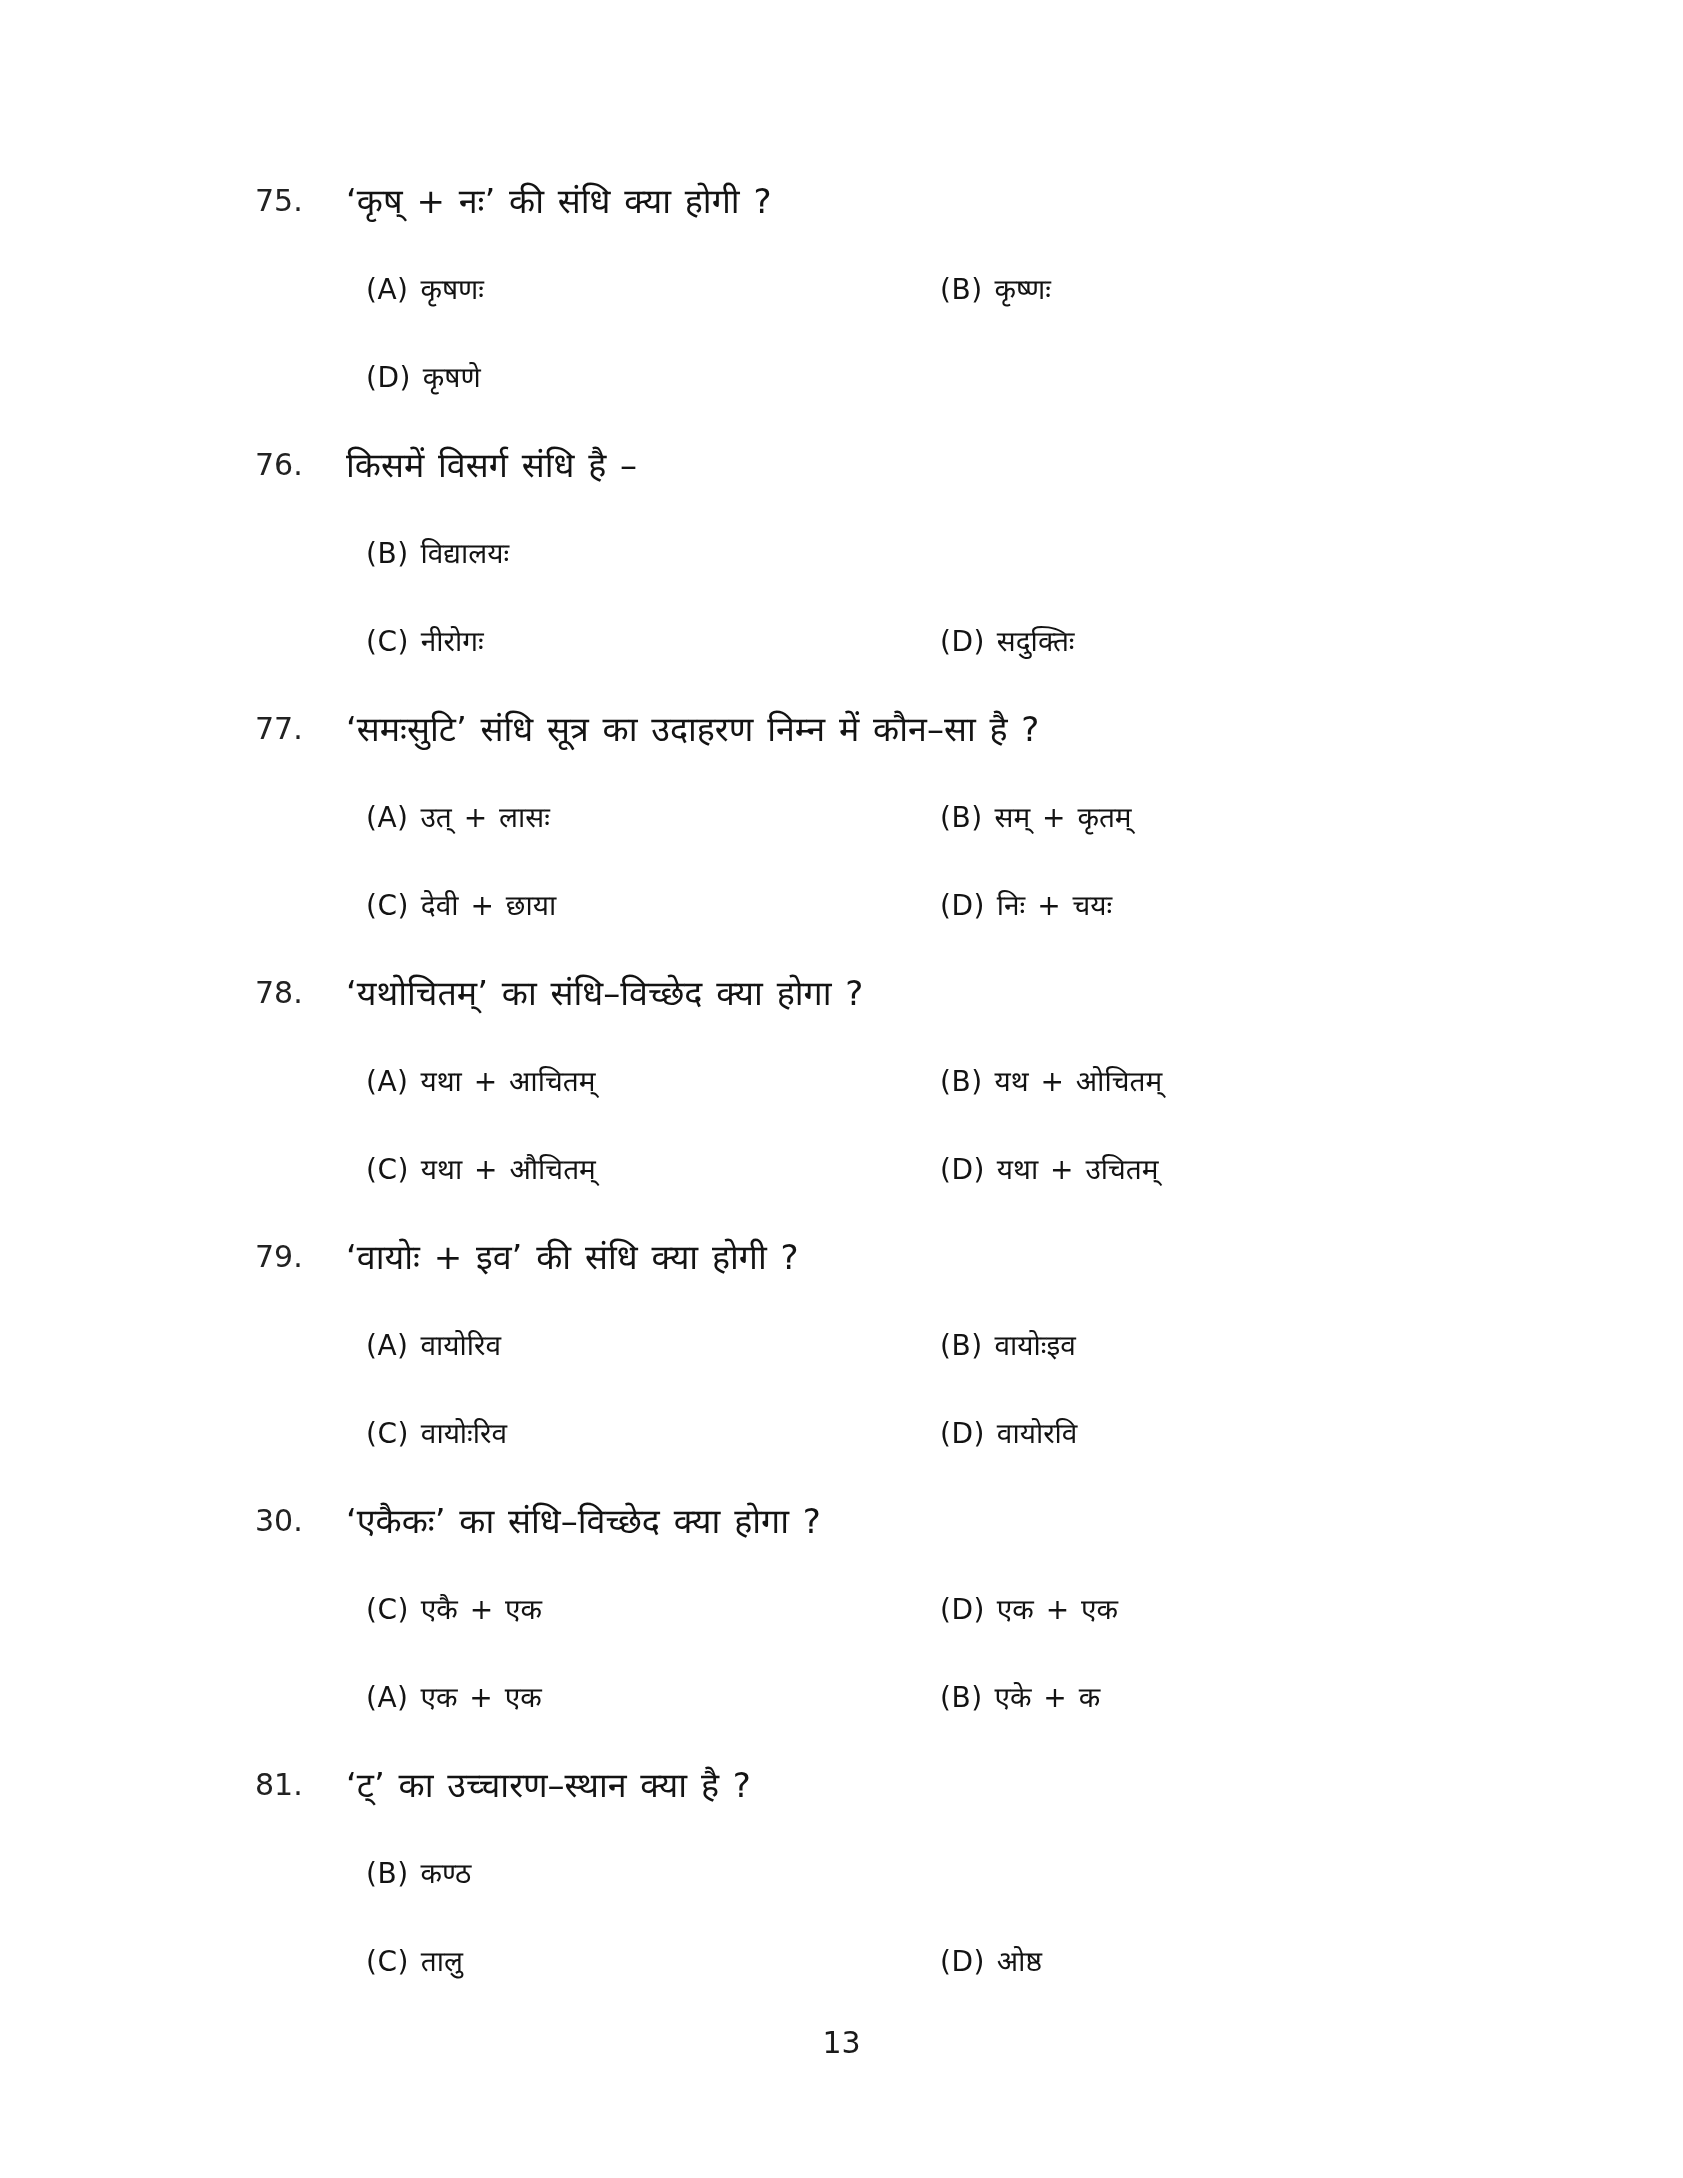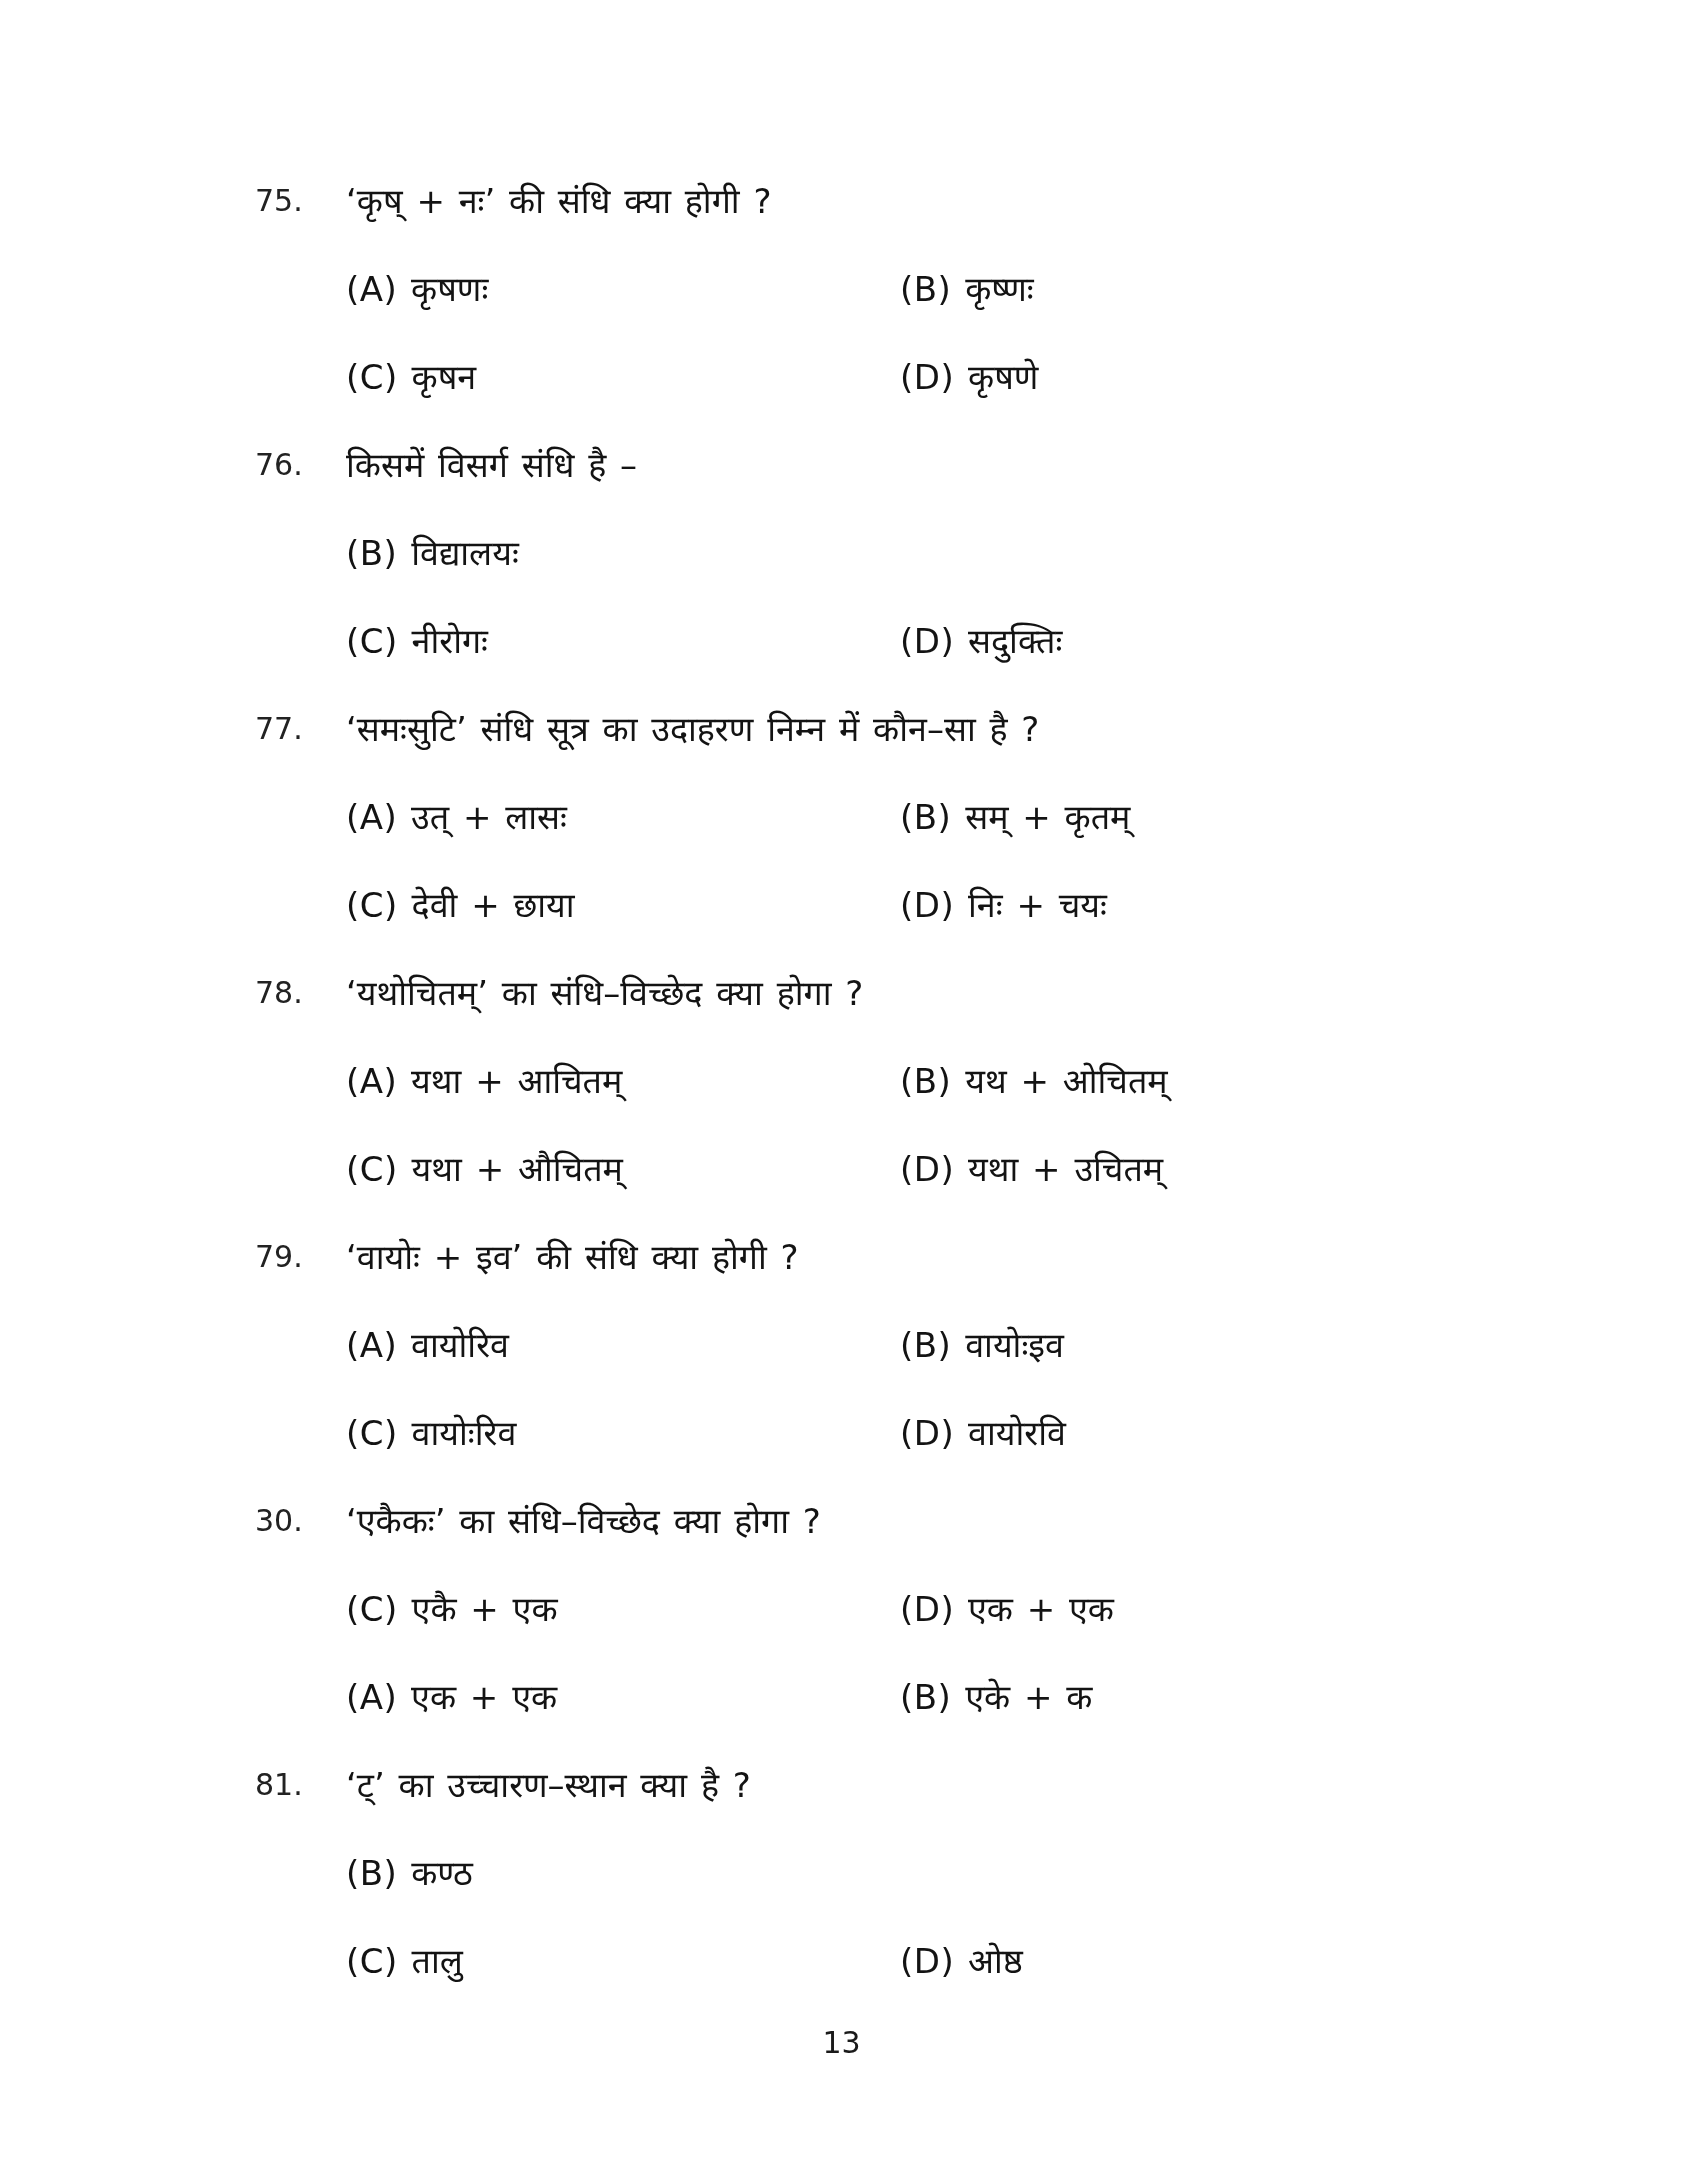--- a/index.html
+++ b/index.html
@@ -26,23 +26,24 @@
     color: #222;
   }
   .q-text {
     font-size: 34px;
     white-space: nowrap;
     word-spacing: 3px;
     text-align: center;
   }
   .opt-row { padding-left: 91px; }
   .opt {
-    font-size: 34px;
+    font-size: 28px;
     white-space: nowrap;
     word-spacing: 3px;
+    margin-left: 20px;
   }
   .opt-left {
     width: 554px;
     flex: 0 0 554px;
   }
   .opt-label { letter-spacing: 0.5px; }
   .page-num {
     position: absolute;
     left: 0;
     right: 0;
@@ -60,21 +61,20 @@
   <div>
     <div class="row q-row">
       <span class="q-num">75.</span>
       <span class="q-text">‘कृष् + नः’ की संधि क्या होगी ?</span>
     </div>
     <div class="row opt-row">
       <span class="opt opt-left"><span class="opt-label">(A)</span> <span>कृषणः</span></span>
       <span class="opt"><span class="opt-label">(B)</span> <span>कृष्णः</span></span>
     </div>
     <div class="row opt-row">
-      <span class="opt opt-left"><span class="opt-label">(C)</span> <span>कृषन</span></span>
       <span class="opt"><span class="opt-label">(D)</span> <span>कृषणे</span></span>
     </div>
   </div>
 
   <div>
     <div class="row q-row">
       <span class="q-num">76.</span>
       <span class="q-text">किसमें विसर्ग संधि है –</span>
     </div>
     <div class="row opt-row">

